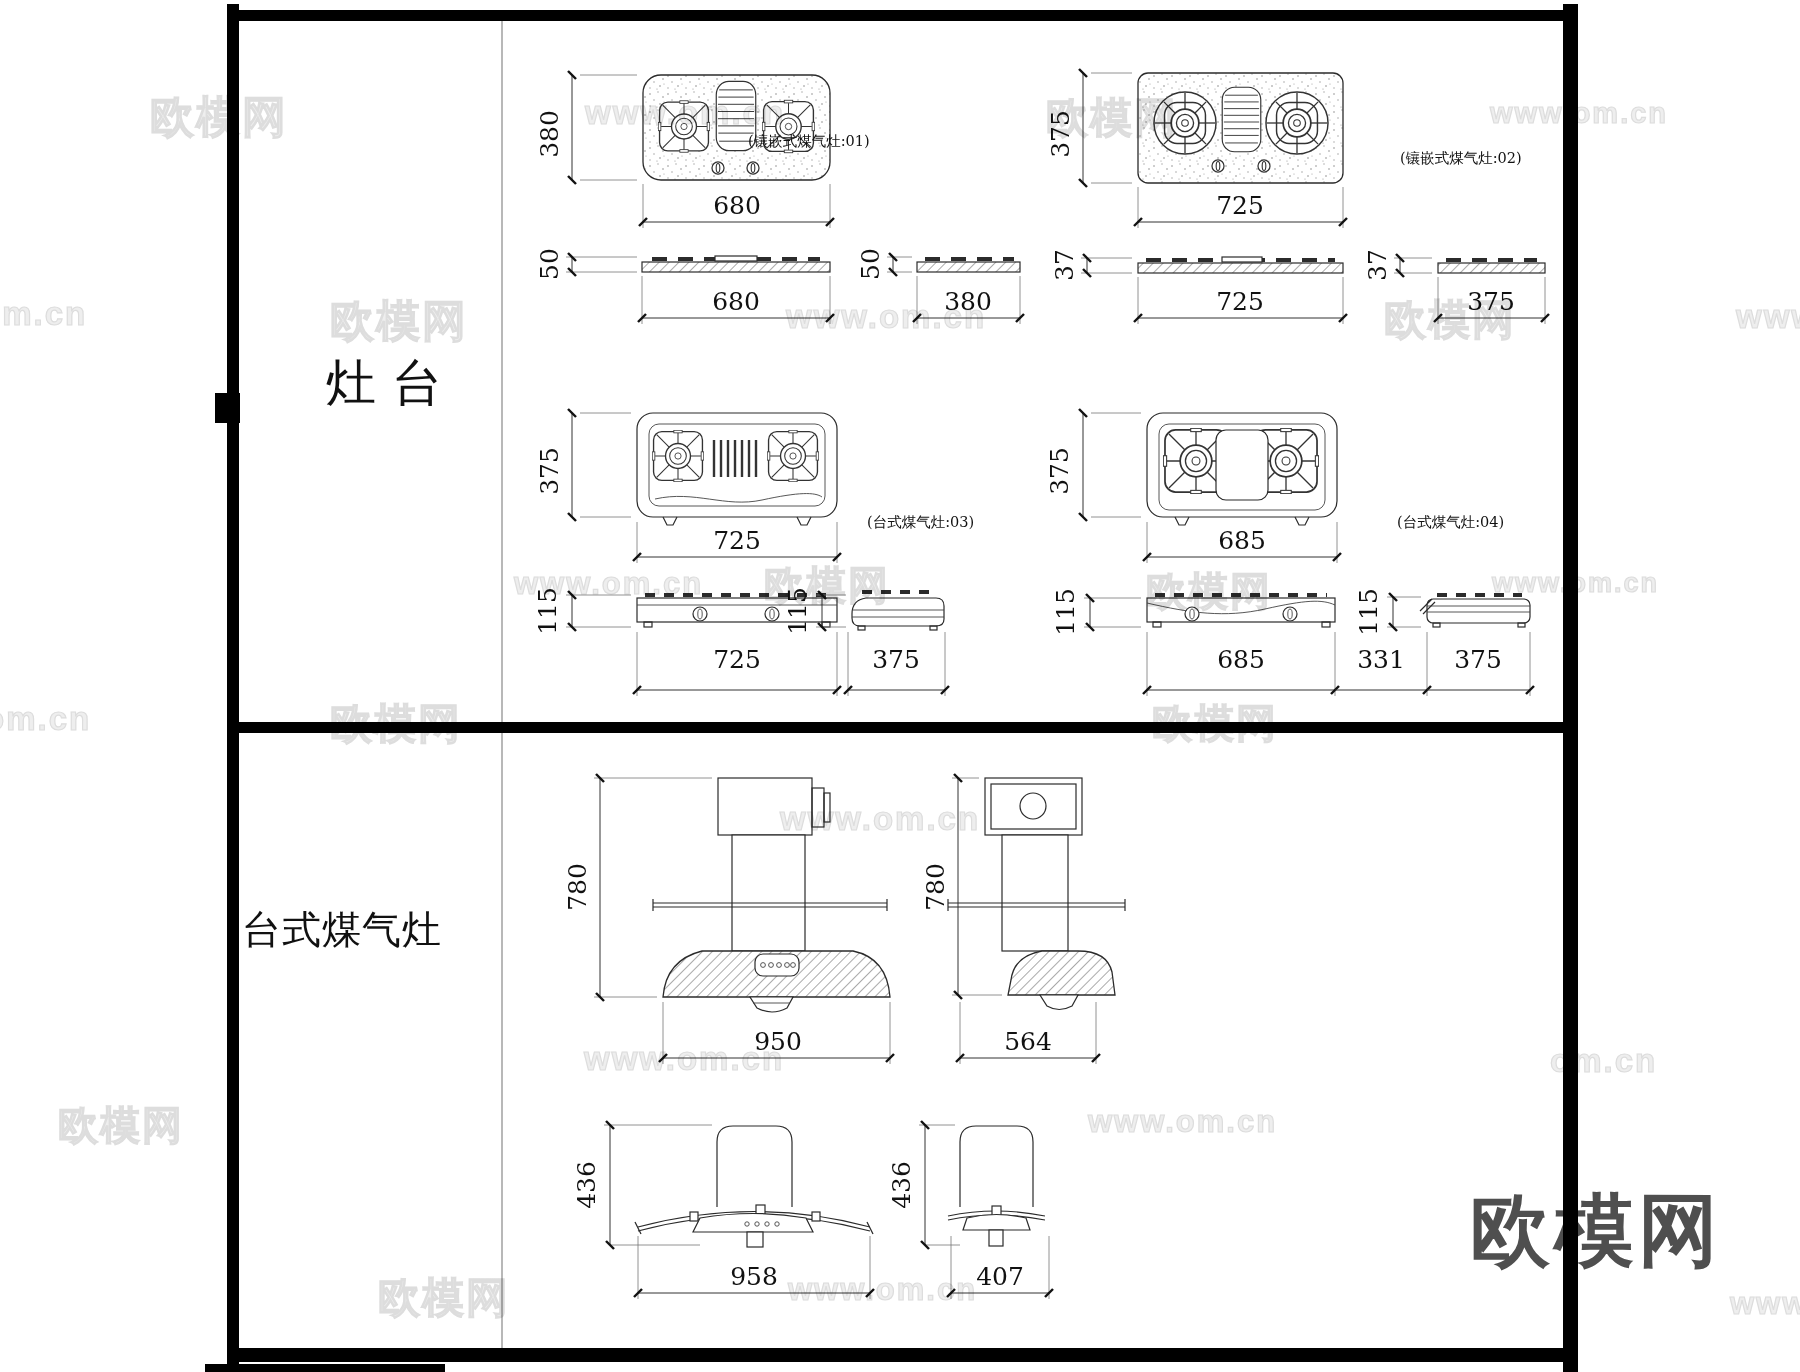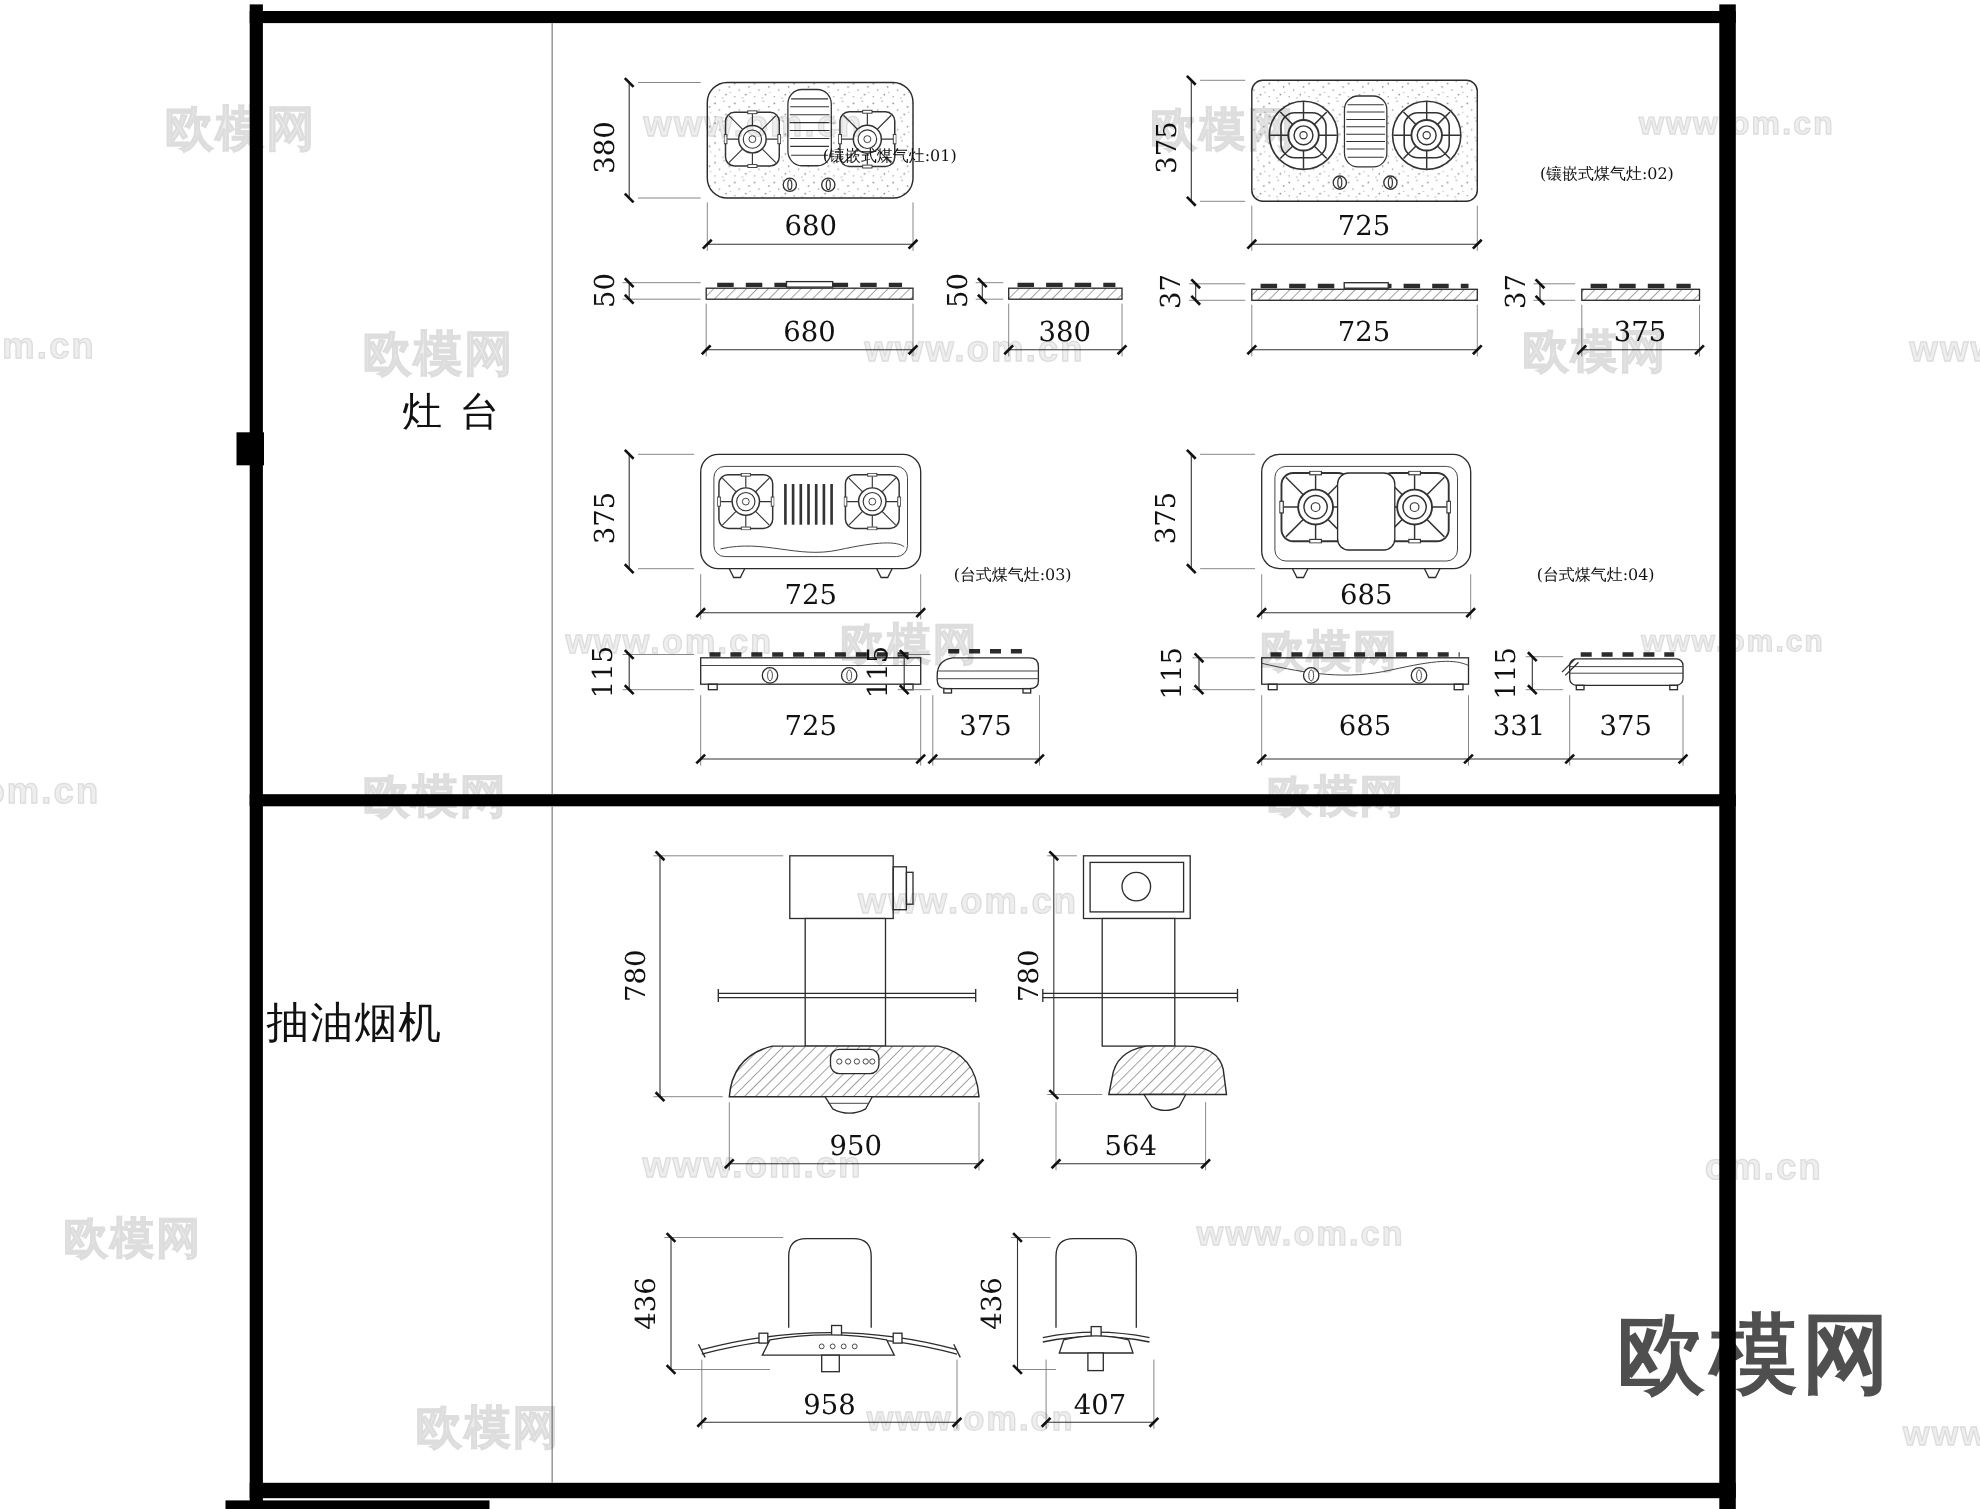--- a/index.html
+++ b/index.html
@@ -30,22 +30,22 @@
 </style>
 </head>
 <body>
 
 <div id="stage">
 
   <div id="logo-layer">
     <div id="logo">欧模网</div>
   </div>
 
-  <div class="sec-label" style="left:326px;top:350px;font-size:36px;letter-spacing:16px;margin-left:40px;">灶台</div>
-  <div class="sec-label" style="left:242px;top:903px;font-size:39px;letter-spacing:1px;">抽油烟机</div>
+  <div class="sec-label" style="left:326px;top:350px;font-size:50px;letter-spacing:16px;">灶台</div>
+  <div class="sec-label" style="left:242px;top:903px;font-size:39px;letter-spacing:1px;">台式煤气灶</div>
 
   <svg id="cad" width="1800" height="1372" viewBox="0 0 1800 1372">
     <defs>
       <marker id="tk" markerWidth="14" markerHeight="14" refX="7" refY="7" orient="auto" markerUnits="userSpaceOnUse">
         <line x1="3" y1="11" x2="11" y2="3" stroke="#111" stroke-width="2.4"></line>
       </marker>
       <pattern id="speckle" width="18" height="18" patternUnits="userSpaceOnUse">
         <rect width="18" height="18" fill="#fff"></rect>
         <circle cx="2" cy="4" r="0.8" fill="#909090"></circle>
           <circle cx="10" cy="2" r="0.7" fill="#a0a0a0"></circle>

